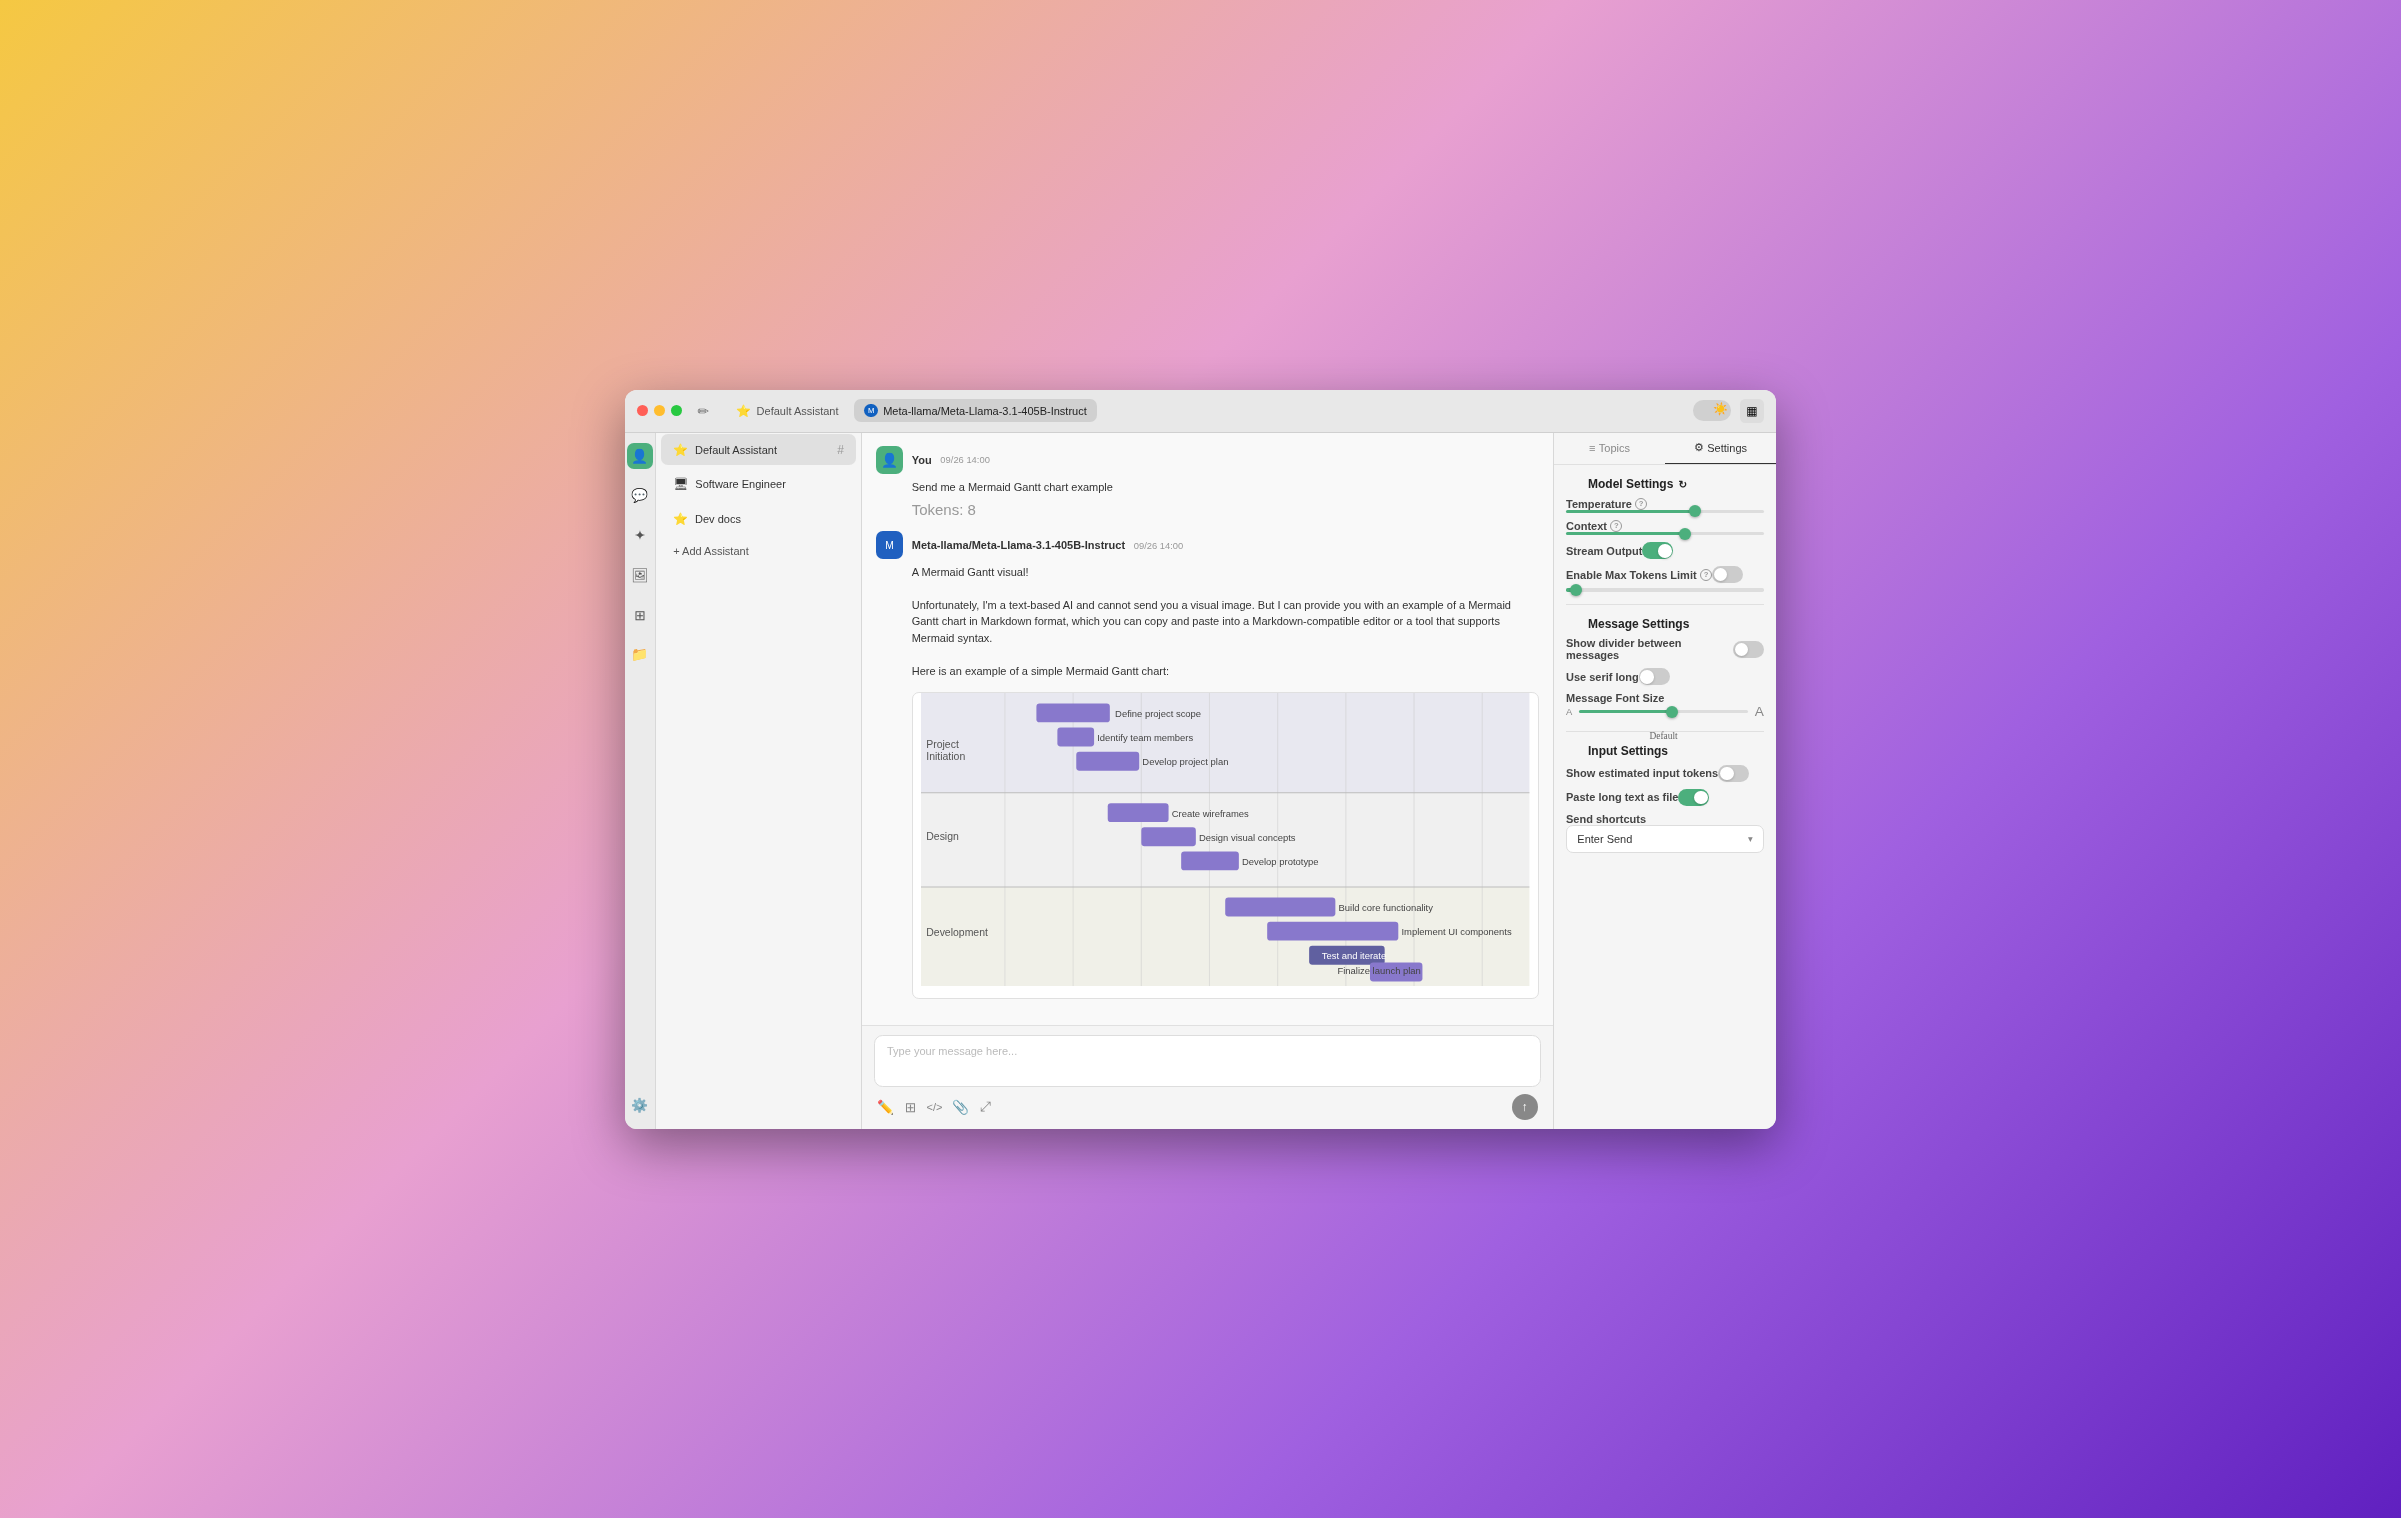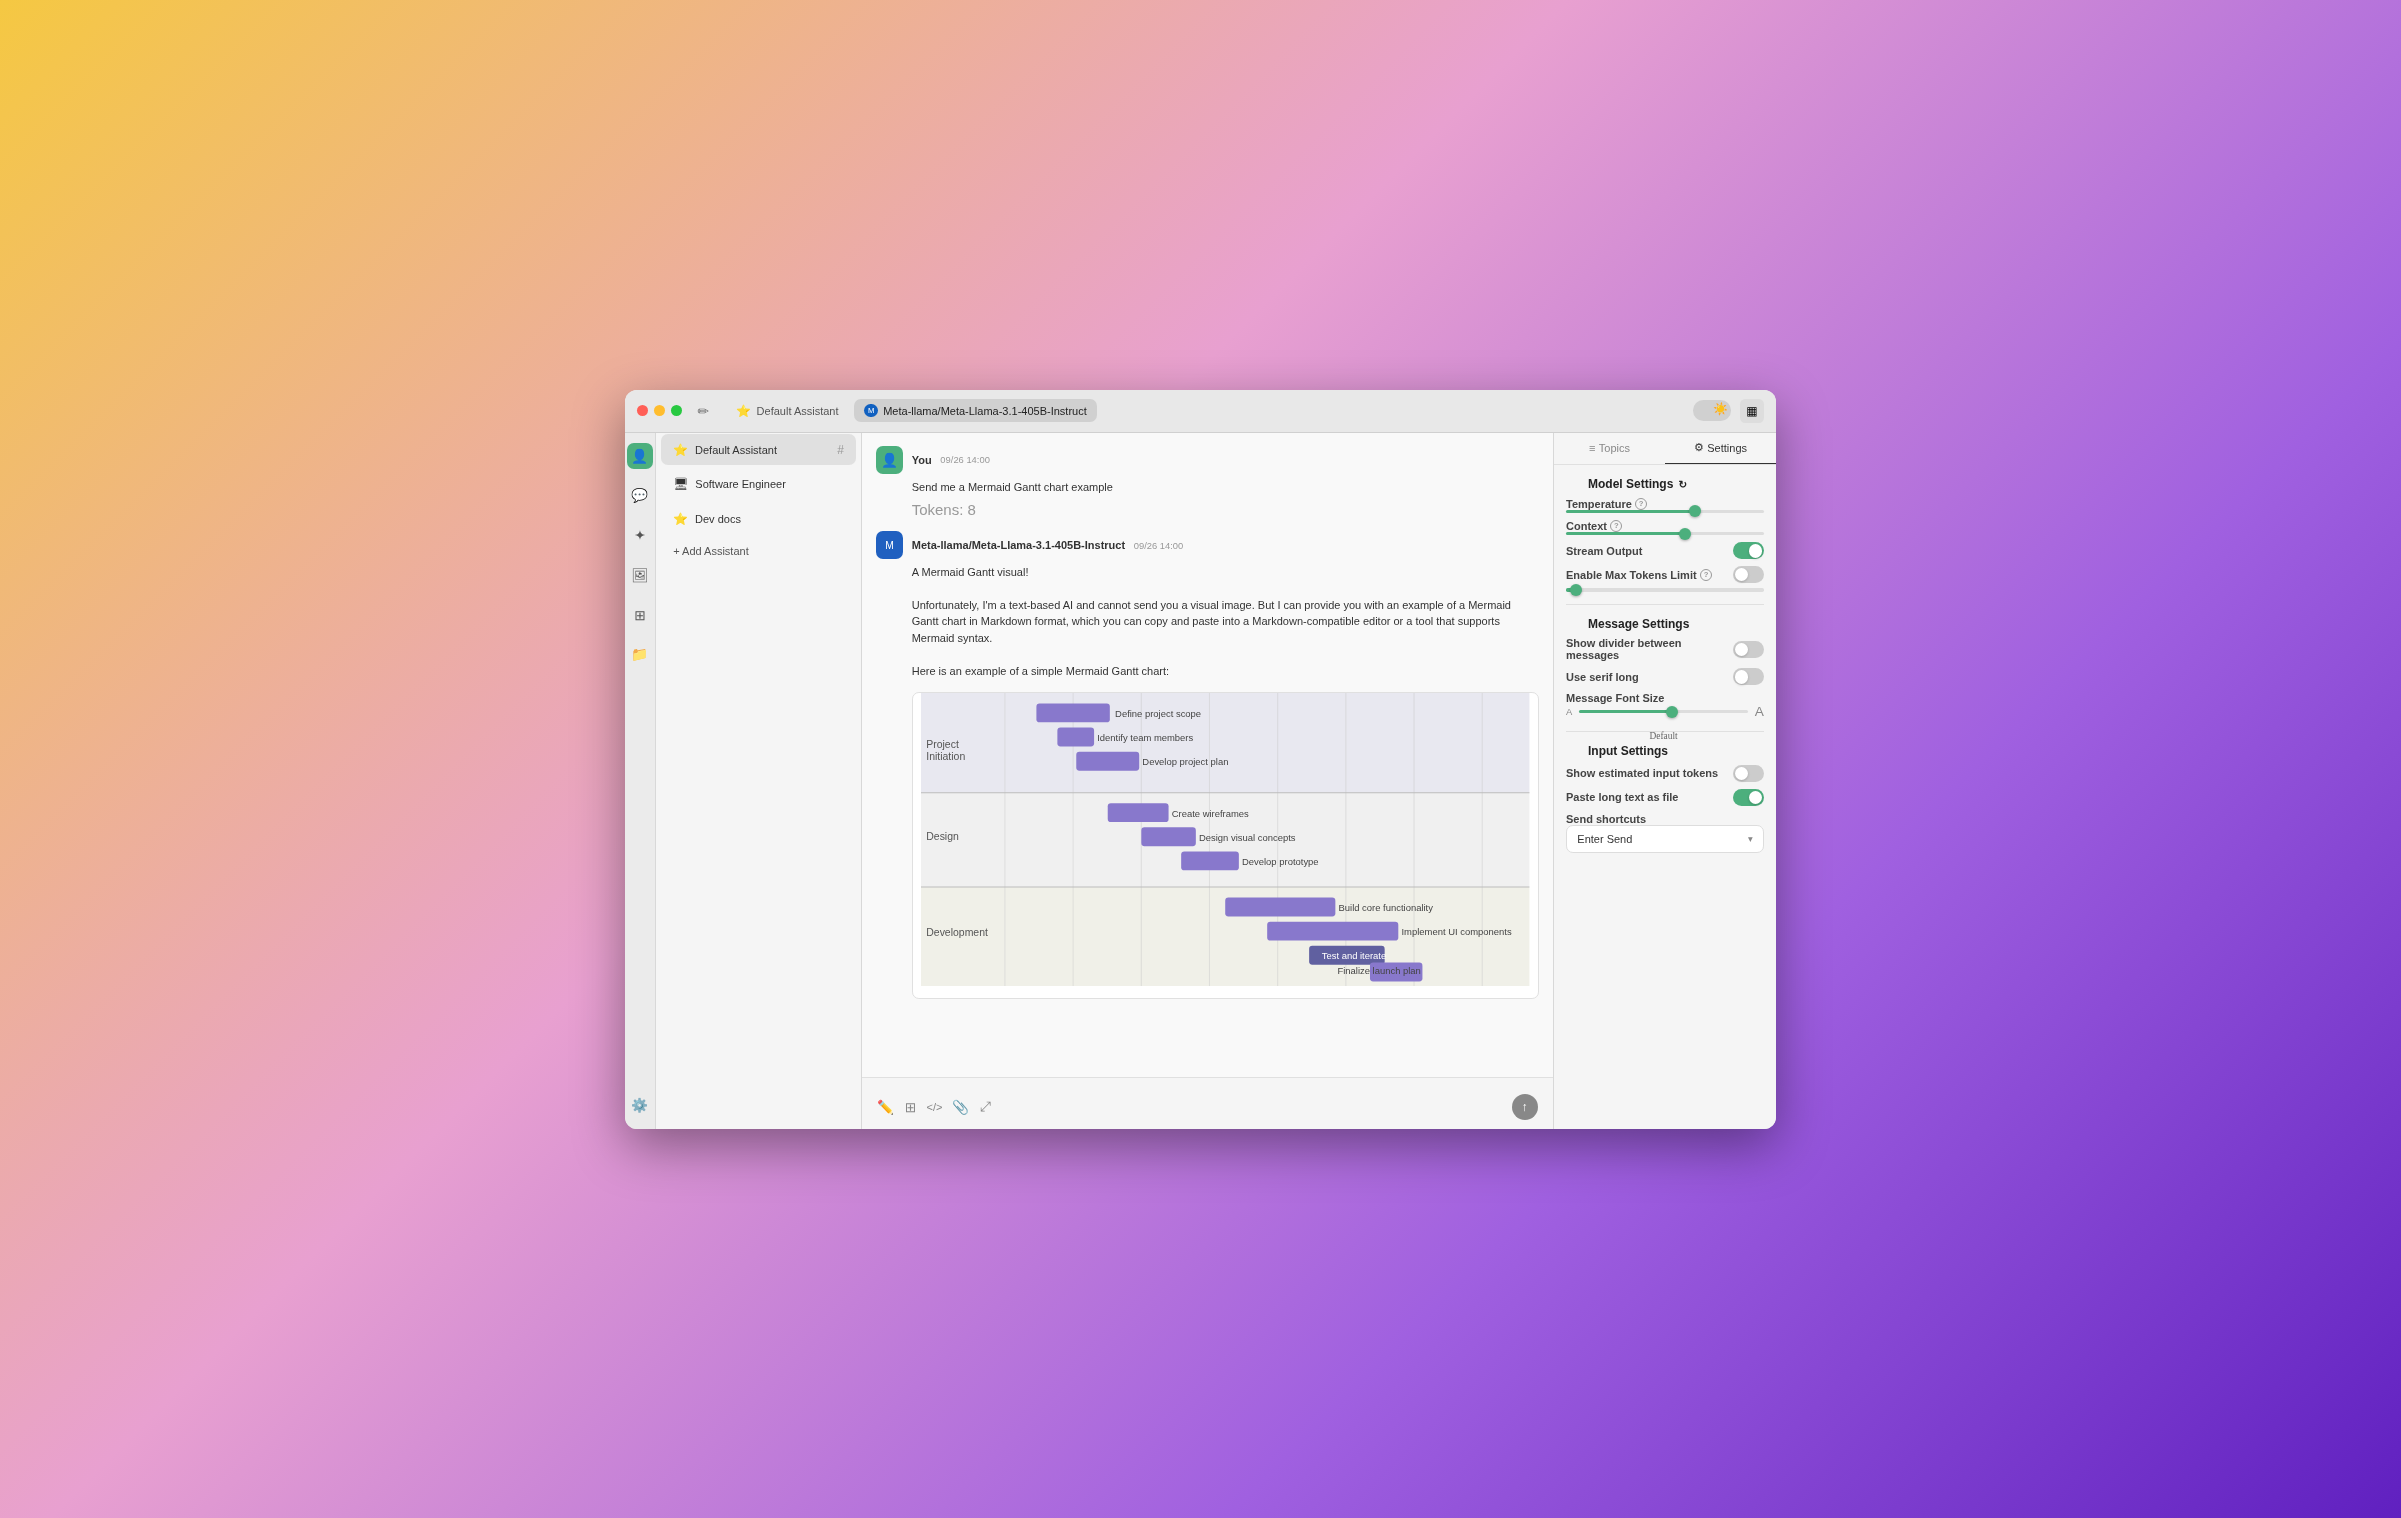--- a/index.html
+++ b/index.html
@@ -364,21 +364,21 @@
       display: flex;
       align-items: center;
       gap: 3.4px;
       font-size: 11px;
       color: #444;
       font-weight: bold;
     }
     .setting-label-right {
       display: flex;
       align-items: center;
-      justify-content: space-between;
+      justify-content: flex-start;
     }
     .help-icon {
       width: 12px;
       height: 12px;
       border-radius: 50%;
       border: 0.9px solid #999;
       display: flex;
       align-items: center;
       justify-content: center;
       font-size: 7.7px;
@@ -623,20 +623,23 @@
 
                 <rect x="428" y="257" width="50" height="18" rx="3" fill="#8878cc"></rect>
                 <text x="397" y="268" font-size="9" fill="#444">Finalize launch plan</text>
               </svg>
             </div>
           </div>
         </div>
       </div>
 
       <div class="chat-input-area">
+        <div class="input-box">
+          <div class="input-placeholder">Type your message here...</div>
+        </div>
         <div class="input-toolbar">
           <span class="input-tool-icon">✏️</span>
           <span class="input-tool-icon">⊞</span>
           <span class="input-tool-icon" style="font-size:11px;">&lt;/&gt;</span>
           <span class="input-tool-icon">📎</span>
           <span class="input-tool-icon">⤢</span>
           <div class="send-btn">↑</div>
         </div>
       </div>
     </div>

